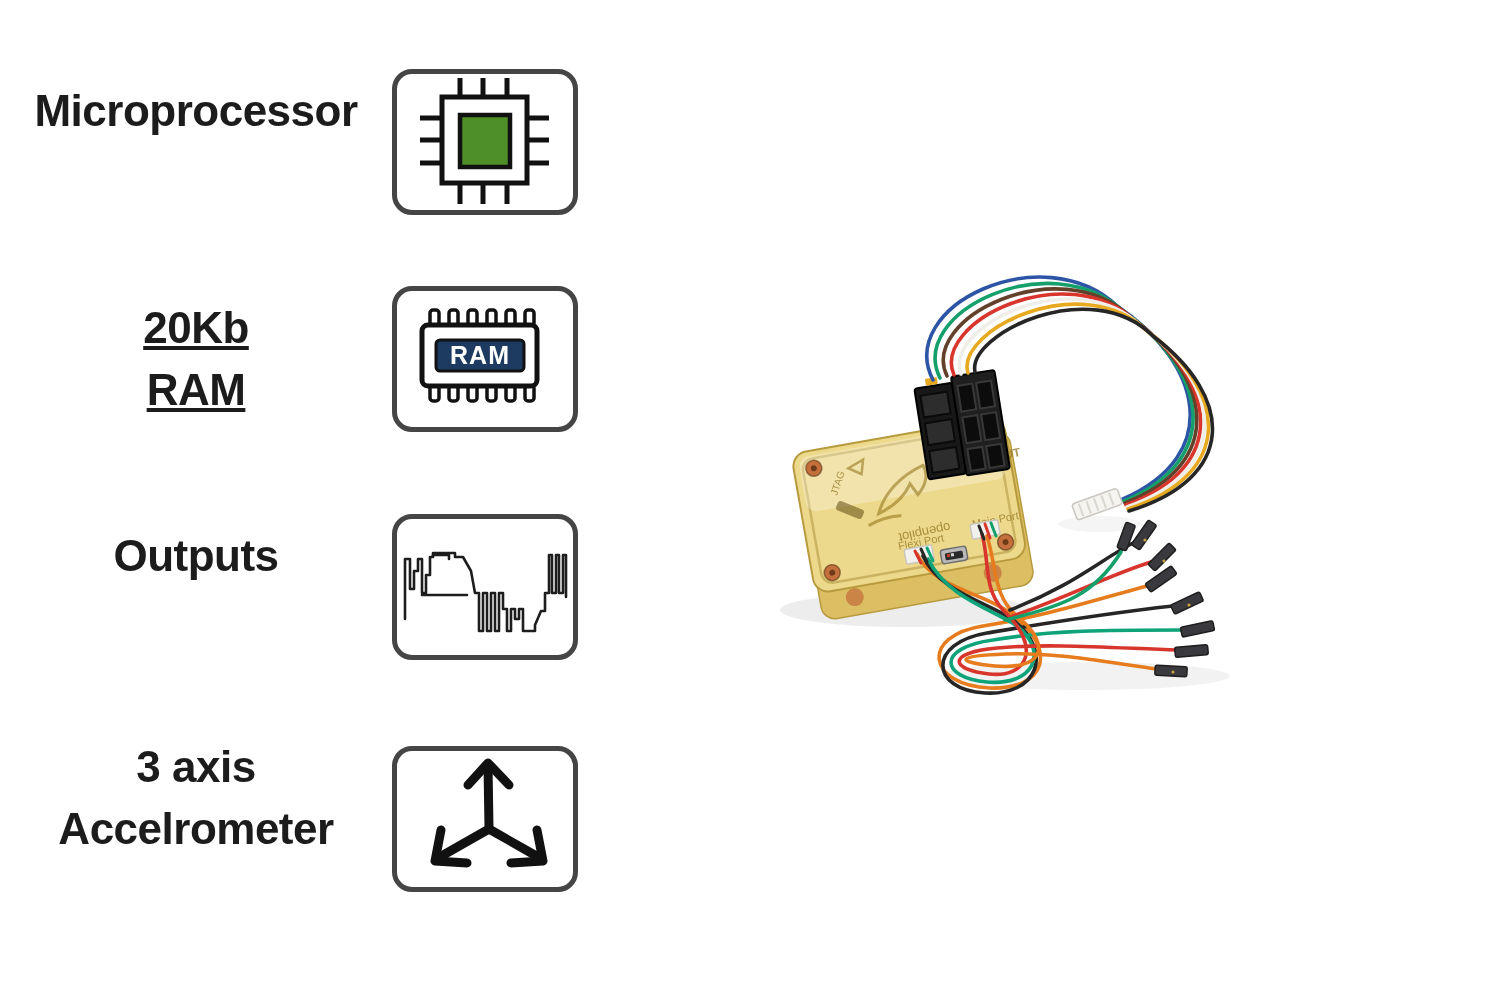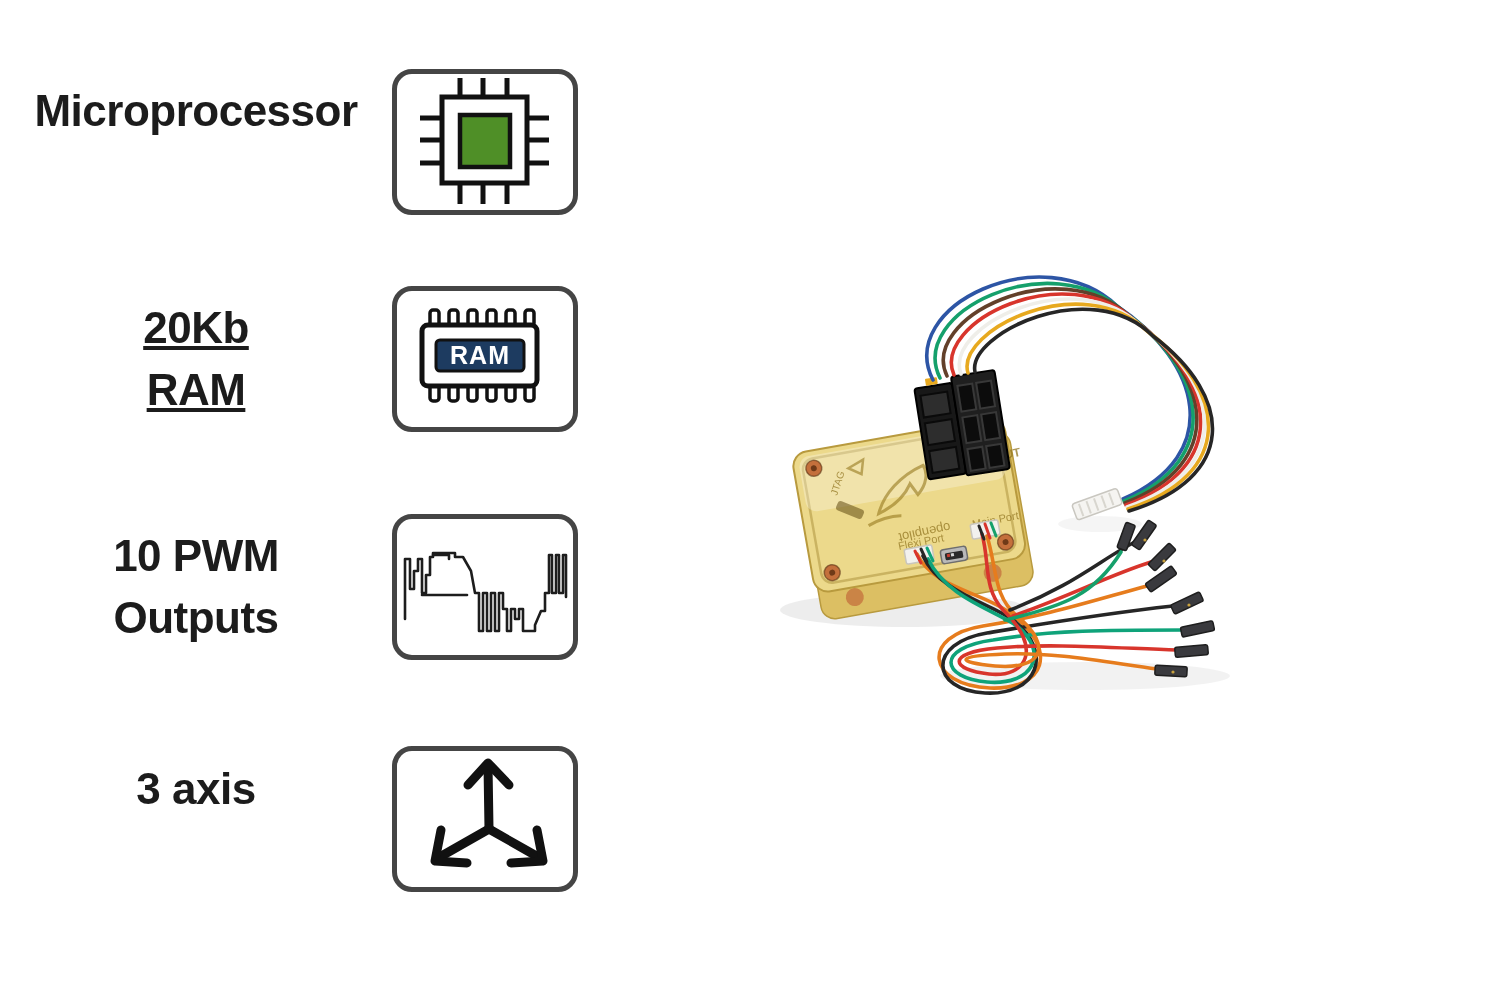--- a/index.html
+++ b/index.html
@@ -76,37 +76,37 @@
         </g>
         <rect x="25" y="34" width="115" height="61" rx="6" fill="#ffffff" stroke="#111111" stroke-width="5"></rect>
         <rect x="39" y="49" width="88" height="31" rx="4" stroke="#111111" stroke-width="3" fill="#1d3b60"></rect>
         <text x="83" y="73" text-anchor="middle" font-size="25" font-weight="bold" fill="#ffffff" font-family="Liberation Sans, sans-serif" letter-spacing="1">RAM</text>
       </svg>
     </div>
   </div>
 
   <div>
     <div class="feature-label" style="top:525px;">
-      <div>10 PWM</div>
       <div>Outputs</div>
     </div>
     <div class="icon-box" style="top:514px;">
       <svg viewBox="0 0 176 136">
         <g stroke="#1d1d1d" stroke-width="2.6" fill="none" stroke-linejoin="round" stroke-linecap="round">
           <path d="M8 100 L8 40 L13 40 L13 70 L17 70 L17 52 L21 52 L21 40 L25 40 L25 74 L29 74 L29 56 L33 56 L33 38 L36 38 L36 34 L58 34 L58 38 L66 38 L74 52 L78 74 L82 74 L82 112 L86 112 L86 74 L90 74 L90 112 L94 112 L94 74 L98 74 L98 112 L102 112 L102 74 L106 74 L106 90 L110 90 L110 112 L114 112 L114 90 L118 90 L118 100 L122 100 L122 90 L126 90 L126 112 L138 112 L138 106 L144 92 L148 92 L148 74 L152 74 L152 36 L155 36 L155 74 L159 74 L159 36 L162 36 L162 74 L166 74 L166 36 L169 36 L169 78"></path>
           <path d="M25 76 L70 76"></path>
           <path d="M36 36 L52 36 L52 40"></path>
         </g>
       </svg>
     </div>
   </div>
 
   <div>
-    <div class="feature-label" style="top:758px;">
+    <div class="feature-label" style="top:736px;">
       <div>3 axis</div>
+      <div>Accelrometer</div>
     </div>
     <div class="icon-box" style="top:746px;">
       <svg viewBox="0 0 176 136">
         <g stroke="#111111" stroke-width="9" fill="none" stroke-linecap="round" stroke-linejoin="round">
           <path d="M92 78 L91 14"></path>
           <path d="M71 34 L91 12 L112 34"></path>
           <path d="M92 78 L41 107"></path>
           <path d="M44 79 L38 110 L70 112"></path>
           <path d="M92 78 L143 107"></path>
           <path d="M140 79 L146 110 L114 112"></path>

